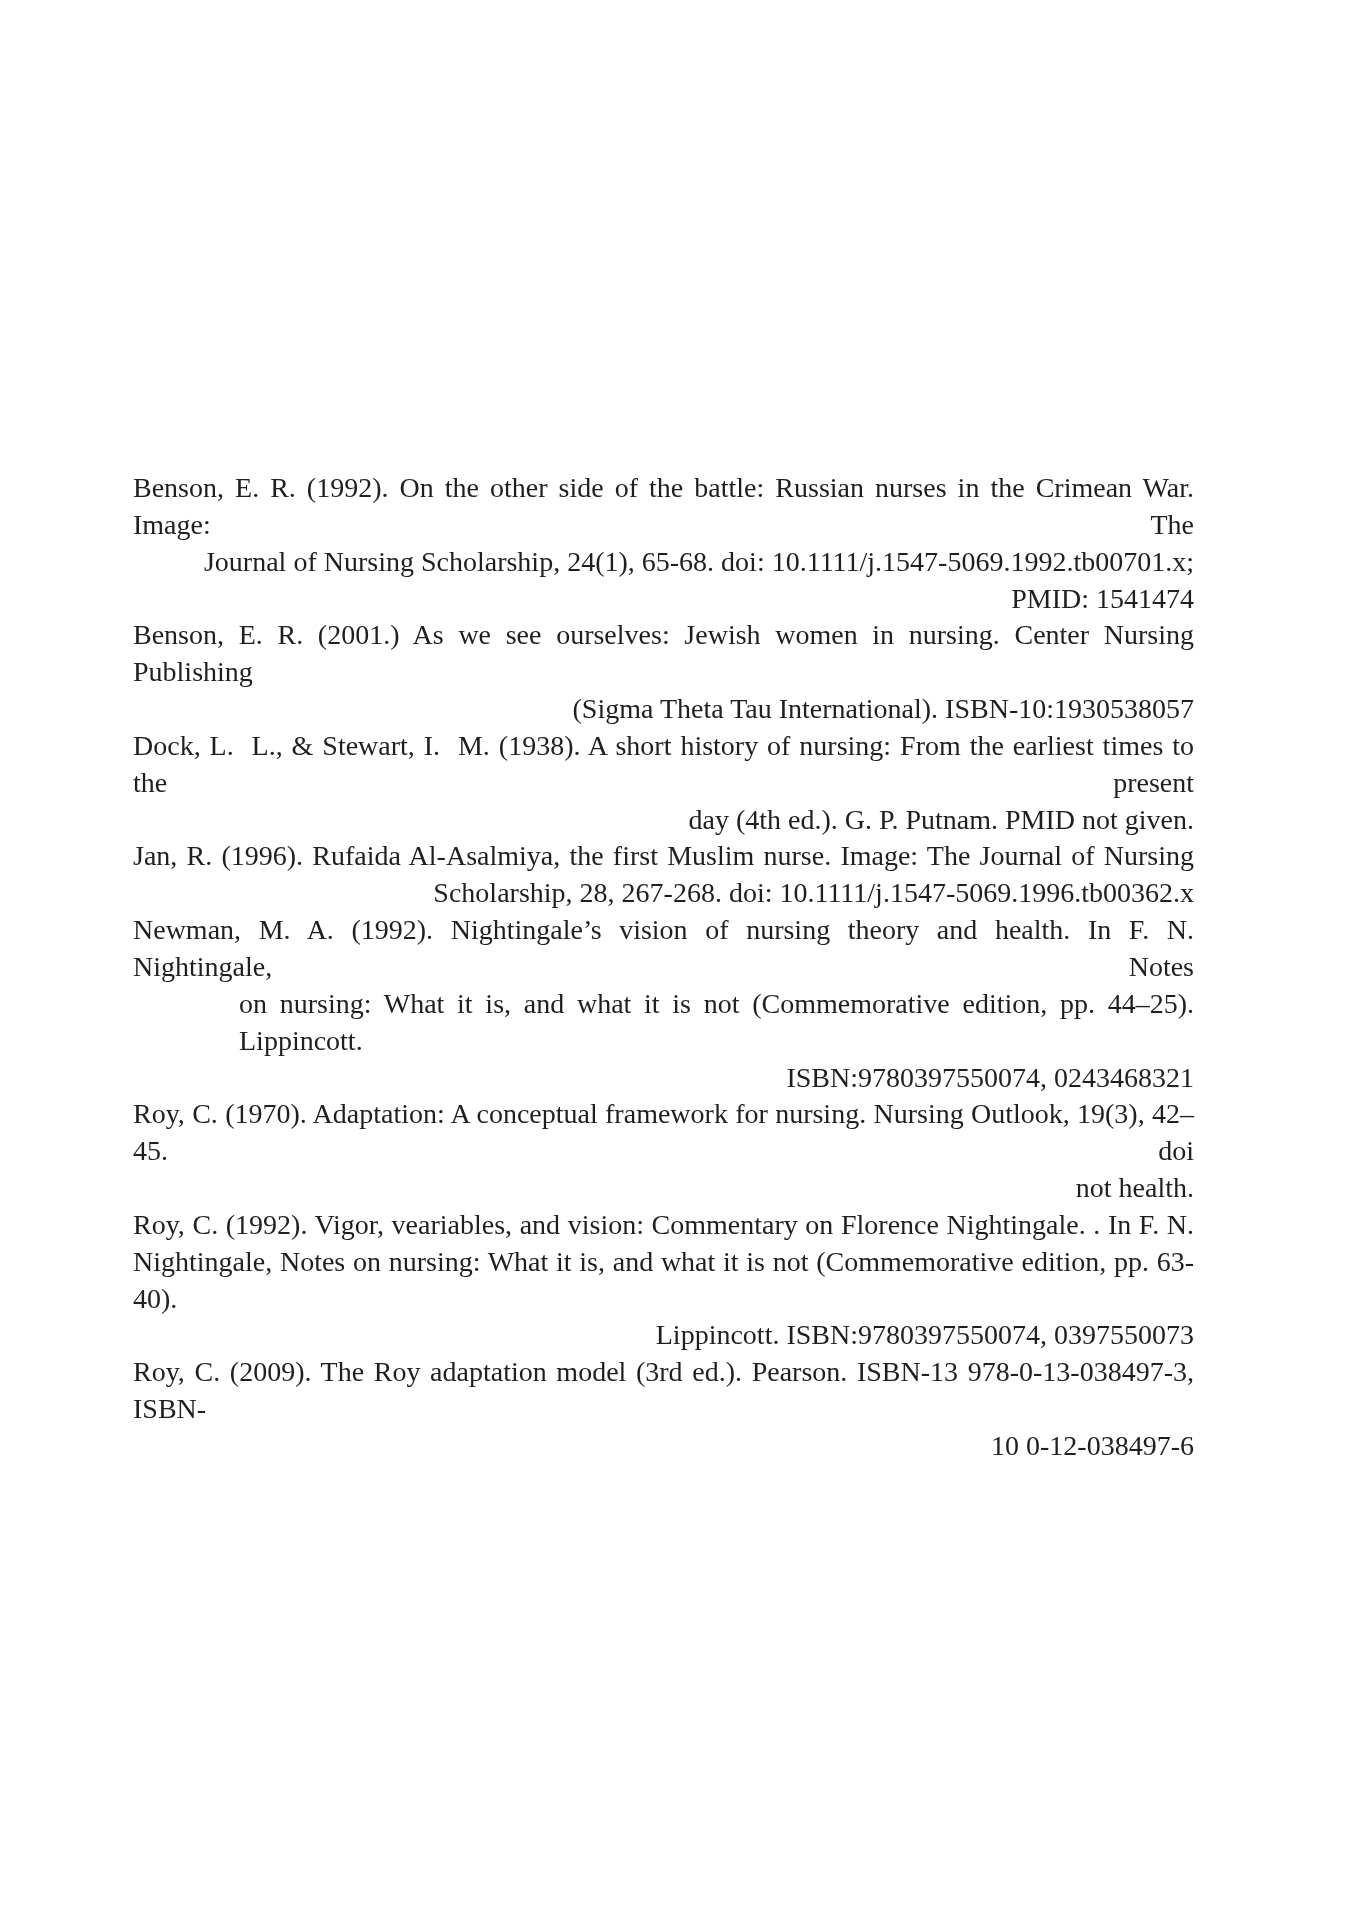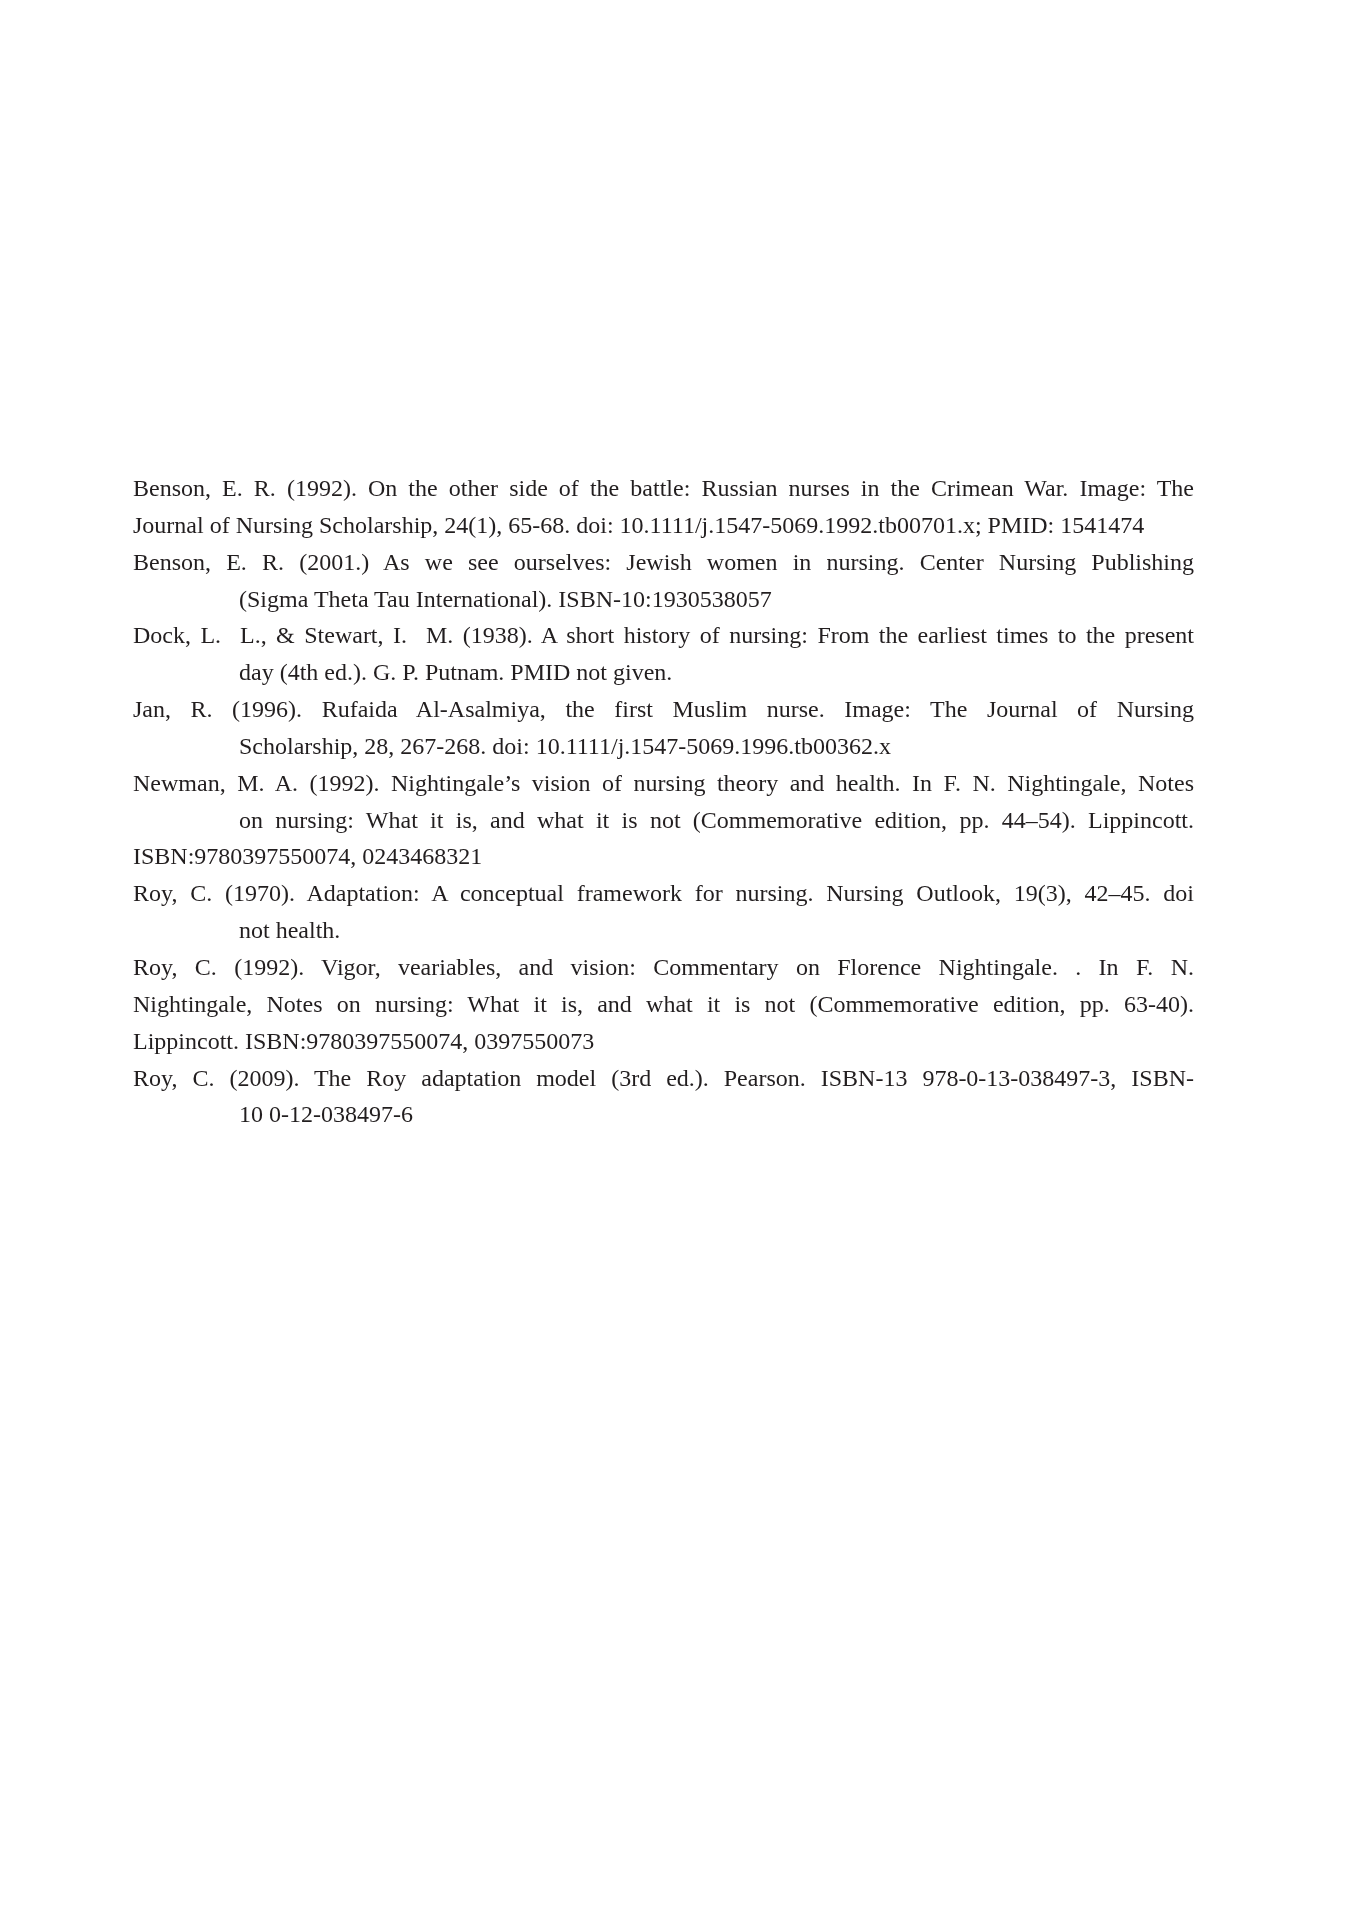--- a/index.html
+++ b/index.html
@@ -14,27 +14,27 @@
     width: 1350px;
     height: 1920px;
     background: #ffffff;
     overflow: hidden;
   }
   .refs-block {
     position: absolute;
     left: 133px;
     top: 470px;
     width: 1061px;
-    font-size: 24px;
+    font-size: 28px;
     line-height: 36.85px;
     color: #221e1f;
   }
   .ln {
     white-space: pre-wrap;
-    text-align: left;
+    text-align: right;
   }
   .j {
     text-align: justify;
     text-align-last: justify;
     text-justify: inter-word;
   }
   .ind {
     padding-left: 106px;
   }
 </style>
@@ -59,21 +59,21 @@
       <div class="ln ind">day (4th ed.). G. P. Putnam. PMID not given.</div>
     </div>
 
     <div>
       <div class="ln j">Jan, R. (1996). Rufaida Al-Asalmiya, the first Muslim nurse. Image: The Journal of Nursing</div>
       <div class="ln ind">Scholarship, 28, 267-268. doi: 10.1111/j.1547-5069.1996.tb00362.x</div>
     </div>
 
     <div>
       <div class="ln j">Newman, M. A. (1992). Nightingale’s vision of nursing theory and health. In F. N. Nightingale, Notes</div>
-      <div class="ln j ind">on nursing: What it is, and what it is not (Commemorative edition, pp. 44–54). Lippincott.</div>
+      <div class="ln j ind">on nursing: What it is, and what it is not (Commemorative edition, pp. 44–25). Lippincott.</div>
       <div class="ln">ISBN:9780397550074, 0243468321</div>
     </div>
 
     <div>
       <div class="ln j">Roy, C. (1970). Adaptation: A conceptual framework for nursing. Nursing Outlook, 19(3), 42–45. doi</div>
       <div class="ln ind">not health.</div>
     </div>
 
     <div>
       <div class="ln j">Roy, C. (1992). Vigor, veariables, and vision: Commentary on Florence Nightingale. . In F. N.</div>

